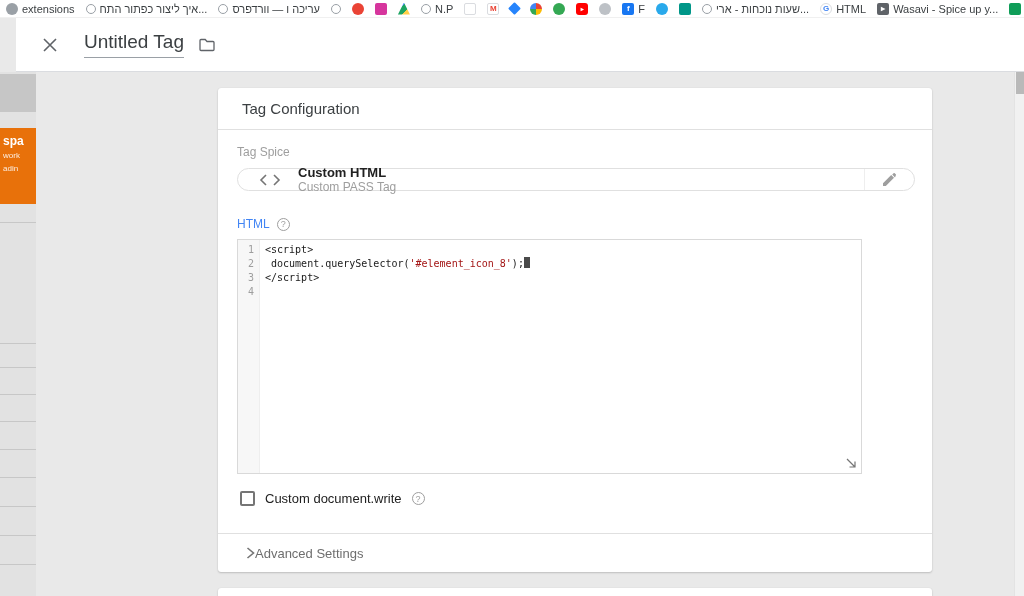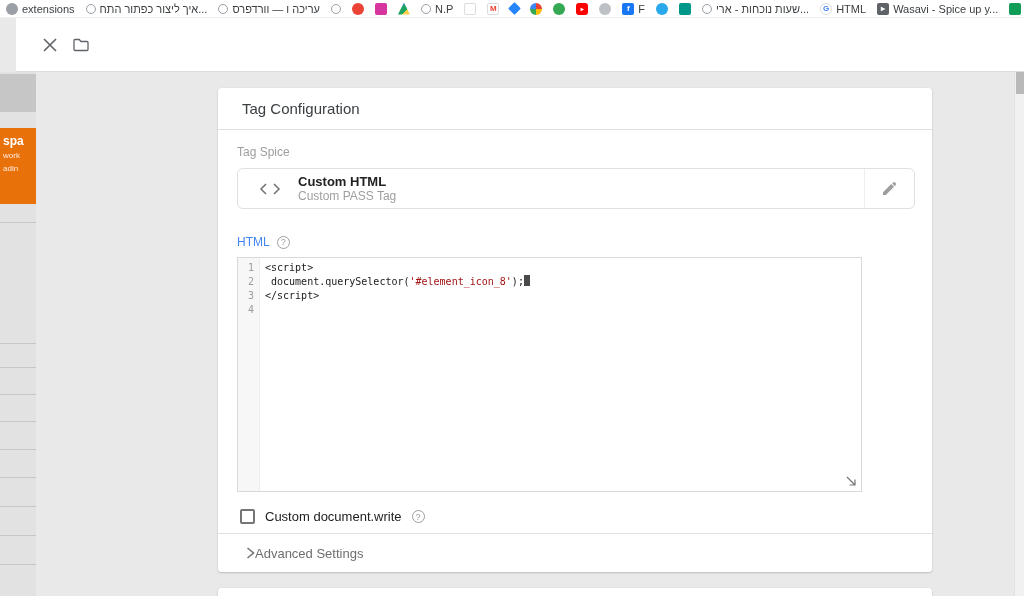--- a/index.html
+++ b/index.html
@@ -49,21 +49,21 @@
   .card { position:absolute; background:#fff; border-radius:3px;
     box-shadow:0 1px 2px rgba(0,0,0,.18), 0 0 1px rgba(0,0,0,.12); }
   .main-card { left:182px; top:16px; width:714px; height:484px; }
   .bottom-card { left:182px; top:516px; width:714px; height:90px; }
 
   .card-header { height:42px; display:flex; align-items:center; padding:0 24px;
     border-bottom:1px solid #e0e0e0; font-size:15px; color:#3c4043; }
   .card-body { padding:16px 17px 0 19px; }
   .field-label { font-size:12px; color:#9e9e9e; height:12px; line-height:12px; }
 
-  .type-box { margin-top:10px; width:678px; height:41px; border:1px solid #e0e0e0; border-radius:6px;
+  .type-box { margin-top:10px; width:678px; height:23px; border:1px solid #e0e0e0; border-radius:12px;
     display:flex; align-items:center; cursor:pointer; }
   .code-icon { margin-left:21px; width:22px; height:14px; color:#757575; flex:0 0 auto; }
   .type-texts { margin-left:17px; flex:1 1 auto; }
   .type-name { font-size:13px; font-weight:bold; color:#212121; line-height:15px; }
   .type-desc { font-size:12px; color:#9e9e9e; line-height:14px; }
   .edit-wrap { width:50px; align-self:stretch; display:flex; align-items:center; justify-content:center;
     border-left:1px solid #eee; cursor:pointer; }
   .pencil-icon { width:15px; height:15px; color:#9e9e9e; }
 
   .html-row { margin-top:26px; height:14px; display:flex; align-items:center; gap:7px; }
@@ -200,20 +200,21 @@
     <div class="strip-line" style="top:405px"></div>
     <div class="strip-line" style="top:434px"></div>
     <div class="strip-line" style="top:463px"></div>
     <div class="strip-line" style="top:492px"></div>
   </div>
 
   <div class="app-header">
     <svg class="close-icon" viewBox="0 0 16 16">
       <path d="M2 2 L14 14 M14 2 L2 14" stroke="currentColor" stroke-width="1.6" fill="none"></path>
     </svg>
+    <div class="tag-title">Untitled Tag</div>
     <svg class="folder-btn" viewBox="0 0 18 18">
       <path d="M2 4.5c0-.6.4-1 1-1h4.2l1.8 2h6c.6 0 1 .4 1 1v7c0 .6-.4 1-1 1H3c-.6 0-1-.4-1-1v-9z" fill="none" stroke="currentColor" stroke-width="1.3"></path>
     </svg>
   </div>
 
   <div class="content-area">
 
     <div class="card main-card">
       <div class="card-header">Tag Configuration</div>
 

